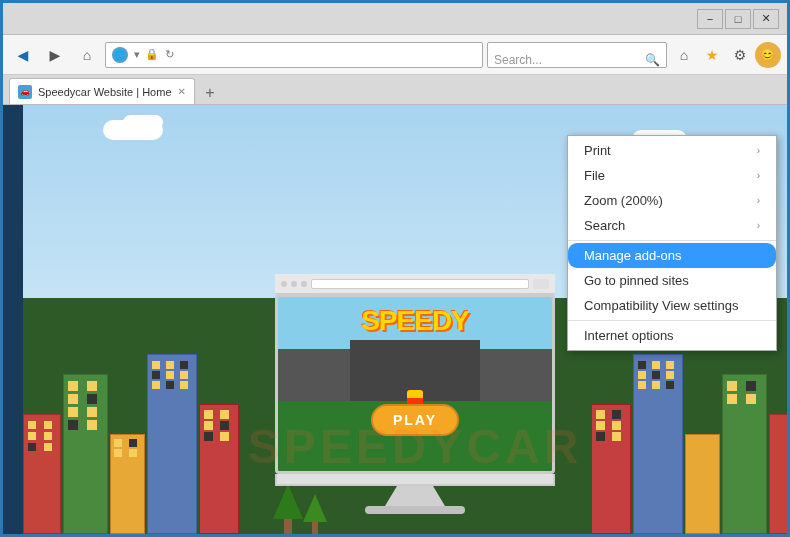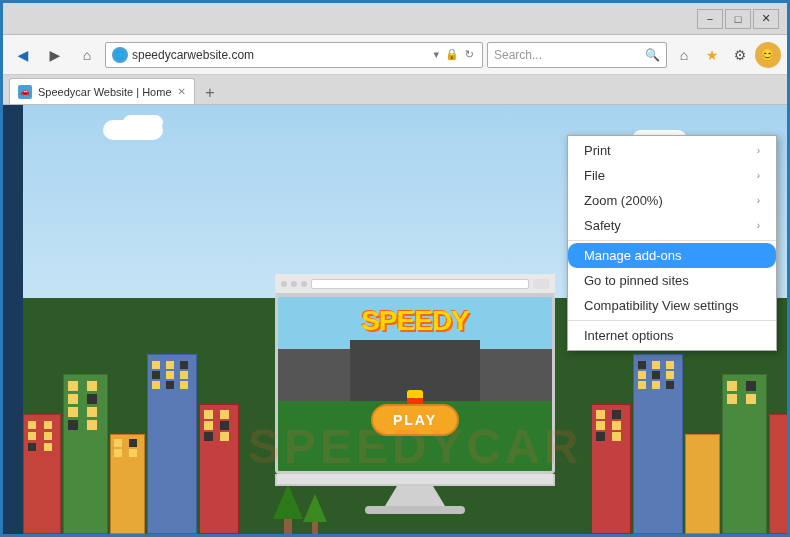--- a/index.html
+++ b/index.html
@@ -114,21 +114,21 @@
       cursor: pointer;
       padding: 2px;
     }
 
     .search-bar {
       width: 180px;
       height: 26px;
       border: 1px solid #aaa;
       background: white;
       display: flex;
-      align-items: center;
+      align-items: flex-end;
       padding: 0 6px;
       gap: 4px;
       border-radius: 2px;
     }
     .search-input-text {
       flex: 1;
       font-size: 12px;
       color: #999;
     }
     .search-icon-btn {
@@ -407,21 +407,20 @@
     </div>
   </div>
 
   <div class="nav-bar">
     <div class="nav-btn active">◀</div>
     <div class="nav-btn">▶</div>
     <div class="nav-btn">⌂</div>
 
     <div class="address-bar">
       <div class="address-icon">🌐</div>
-      <div class="address-text">speedycarwebsite.com</div>
       <div class="address-icons">
         <span class="addr-icon-btn">▾</span>
         <span class="addr-icon-btn">🔒</span>
         <span class="addr-icon-btn">↻</span>
       </div>
     </div>
 
     <div class="search-bar">
       <div class="search-input-text">Search...</div>
       <div class="search-icon-btn">🔍</div>
@@ -598,21 +597,21 @@
       </div>
       <div class="menu-item">
         <span>File</span>
         <span class="arrow">›</span>
       </div>
       <div class="menu-item">
         <span>Zoom (200%)</span>
         <span class="arrow">›</span>
       </div>
       <div class="menu-item">
-        <span>Safety</span>
+        <span>Search</span>
         <span class="arrow">›</span>
       </div>
       <div class="menu-separator"></div>
       <div class="menu-item active">
         <span>Manage add-ons</span>
       </div>
       <div class="menu-item">
         <span>Go to pinned sites</span>
       </div>
       <div class="menu-item">

